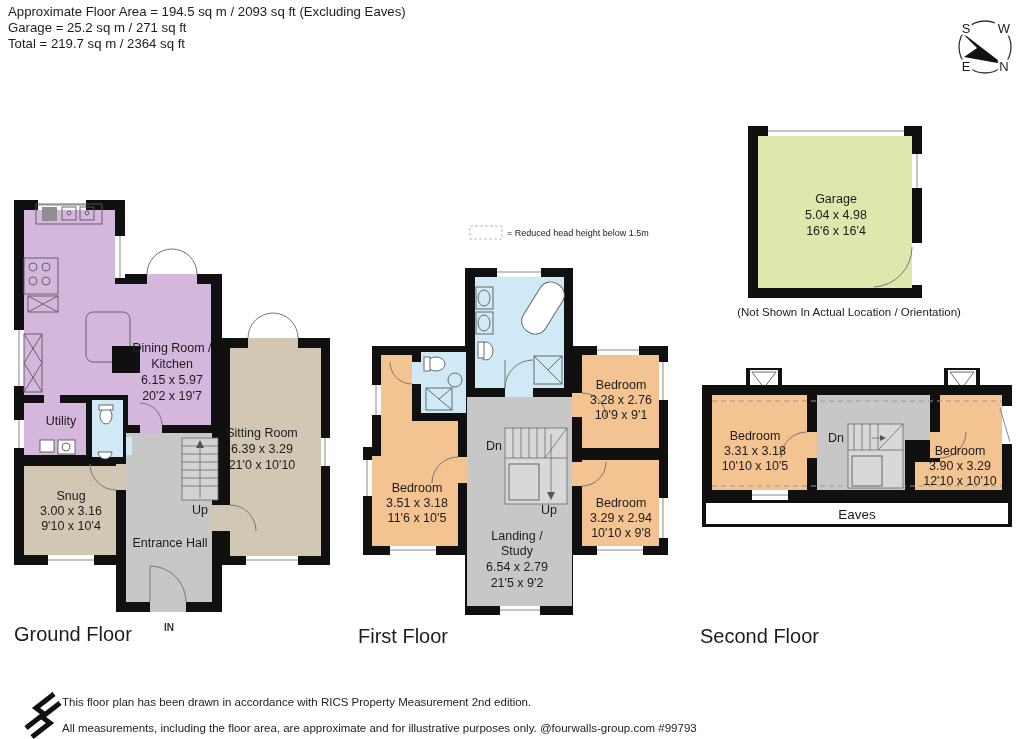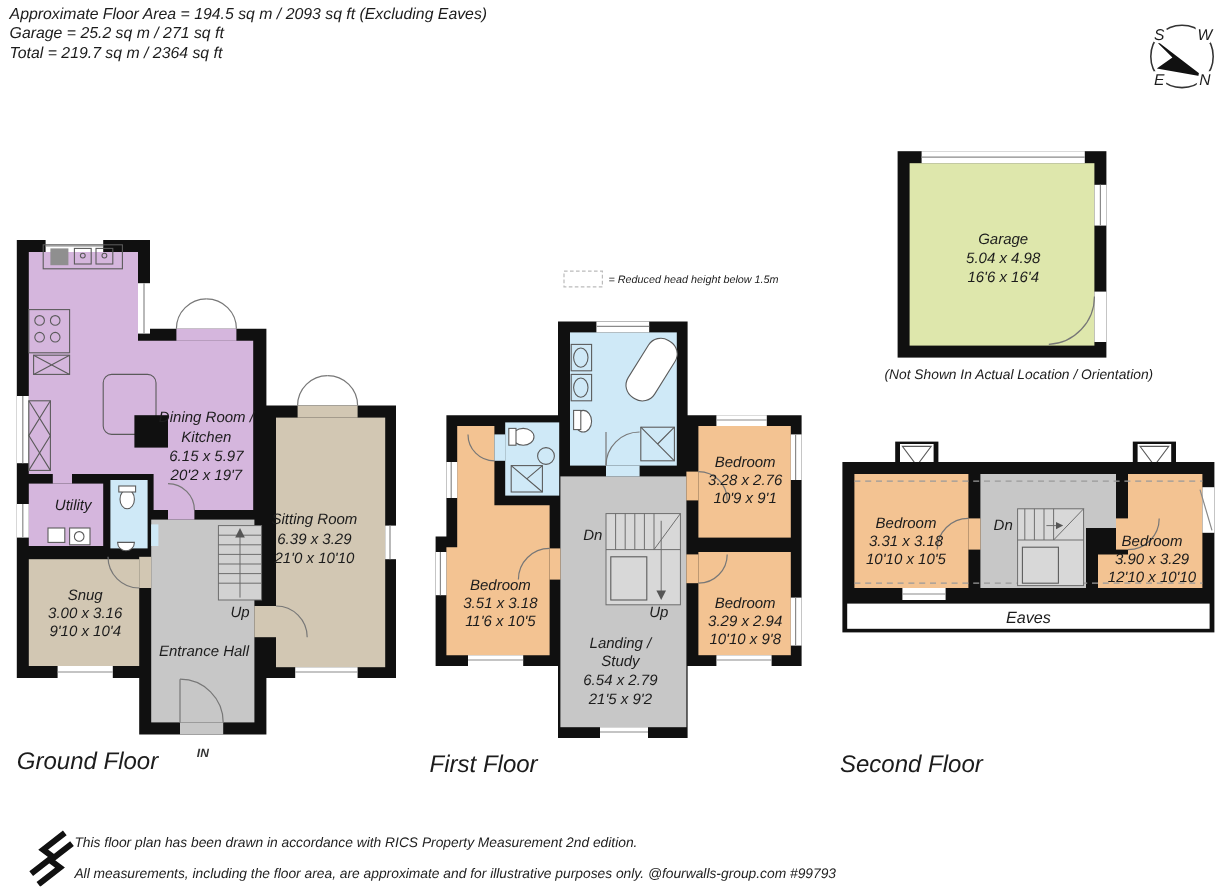--- a/index.html
+++ b/index.html
@@ -1,16 +1,16 @@
 <!DOCTYPE html>
 <html><head>
 <meta charset="utf-8">
 <style>
   html,body{margin:0;padding:0;background:#fff;}
-  .stage{position:relative;width:1024px;height:739px;background:#fff;overflow:hidden;font-style:italic;}
+  .stage{position:relative;width:1024px;height:739px;background:#fff;overflow:hidden;}
   svg{display:block;}
   text{font-family:"Liberation Sans","DejaVu Sans",sans-serif;fill:#1c1c1c;}
   .hd{font-size:13.2px;}
   .rt{font-size:12.5px;text-anchor:middle;}
   .fl{font-size:20px;}
   .dir{font-size:12.5px;text-anchor:middle;}
   .in{font-size:10px;font-weight:bold;text-anchor:middle;fill:#333;}
   .sm{font-size:9px;}
   .ft{font-size:11.5px;fill:#222;}
   .cp{font-size:13px;text-anchor:middle;paint-order:stroke;stroke:#fff;stroke-width:5px;}

